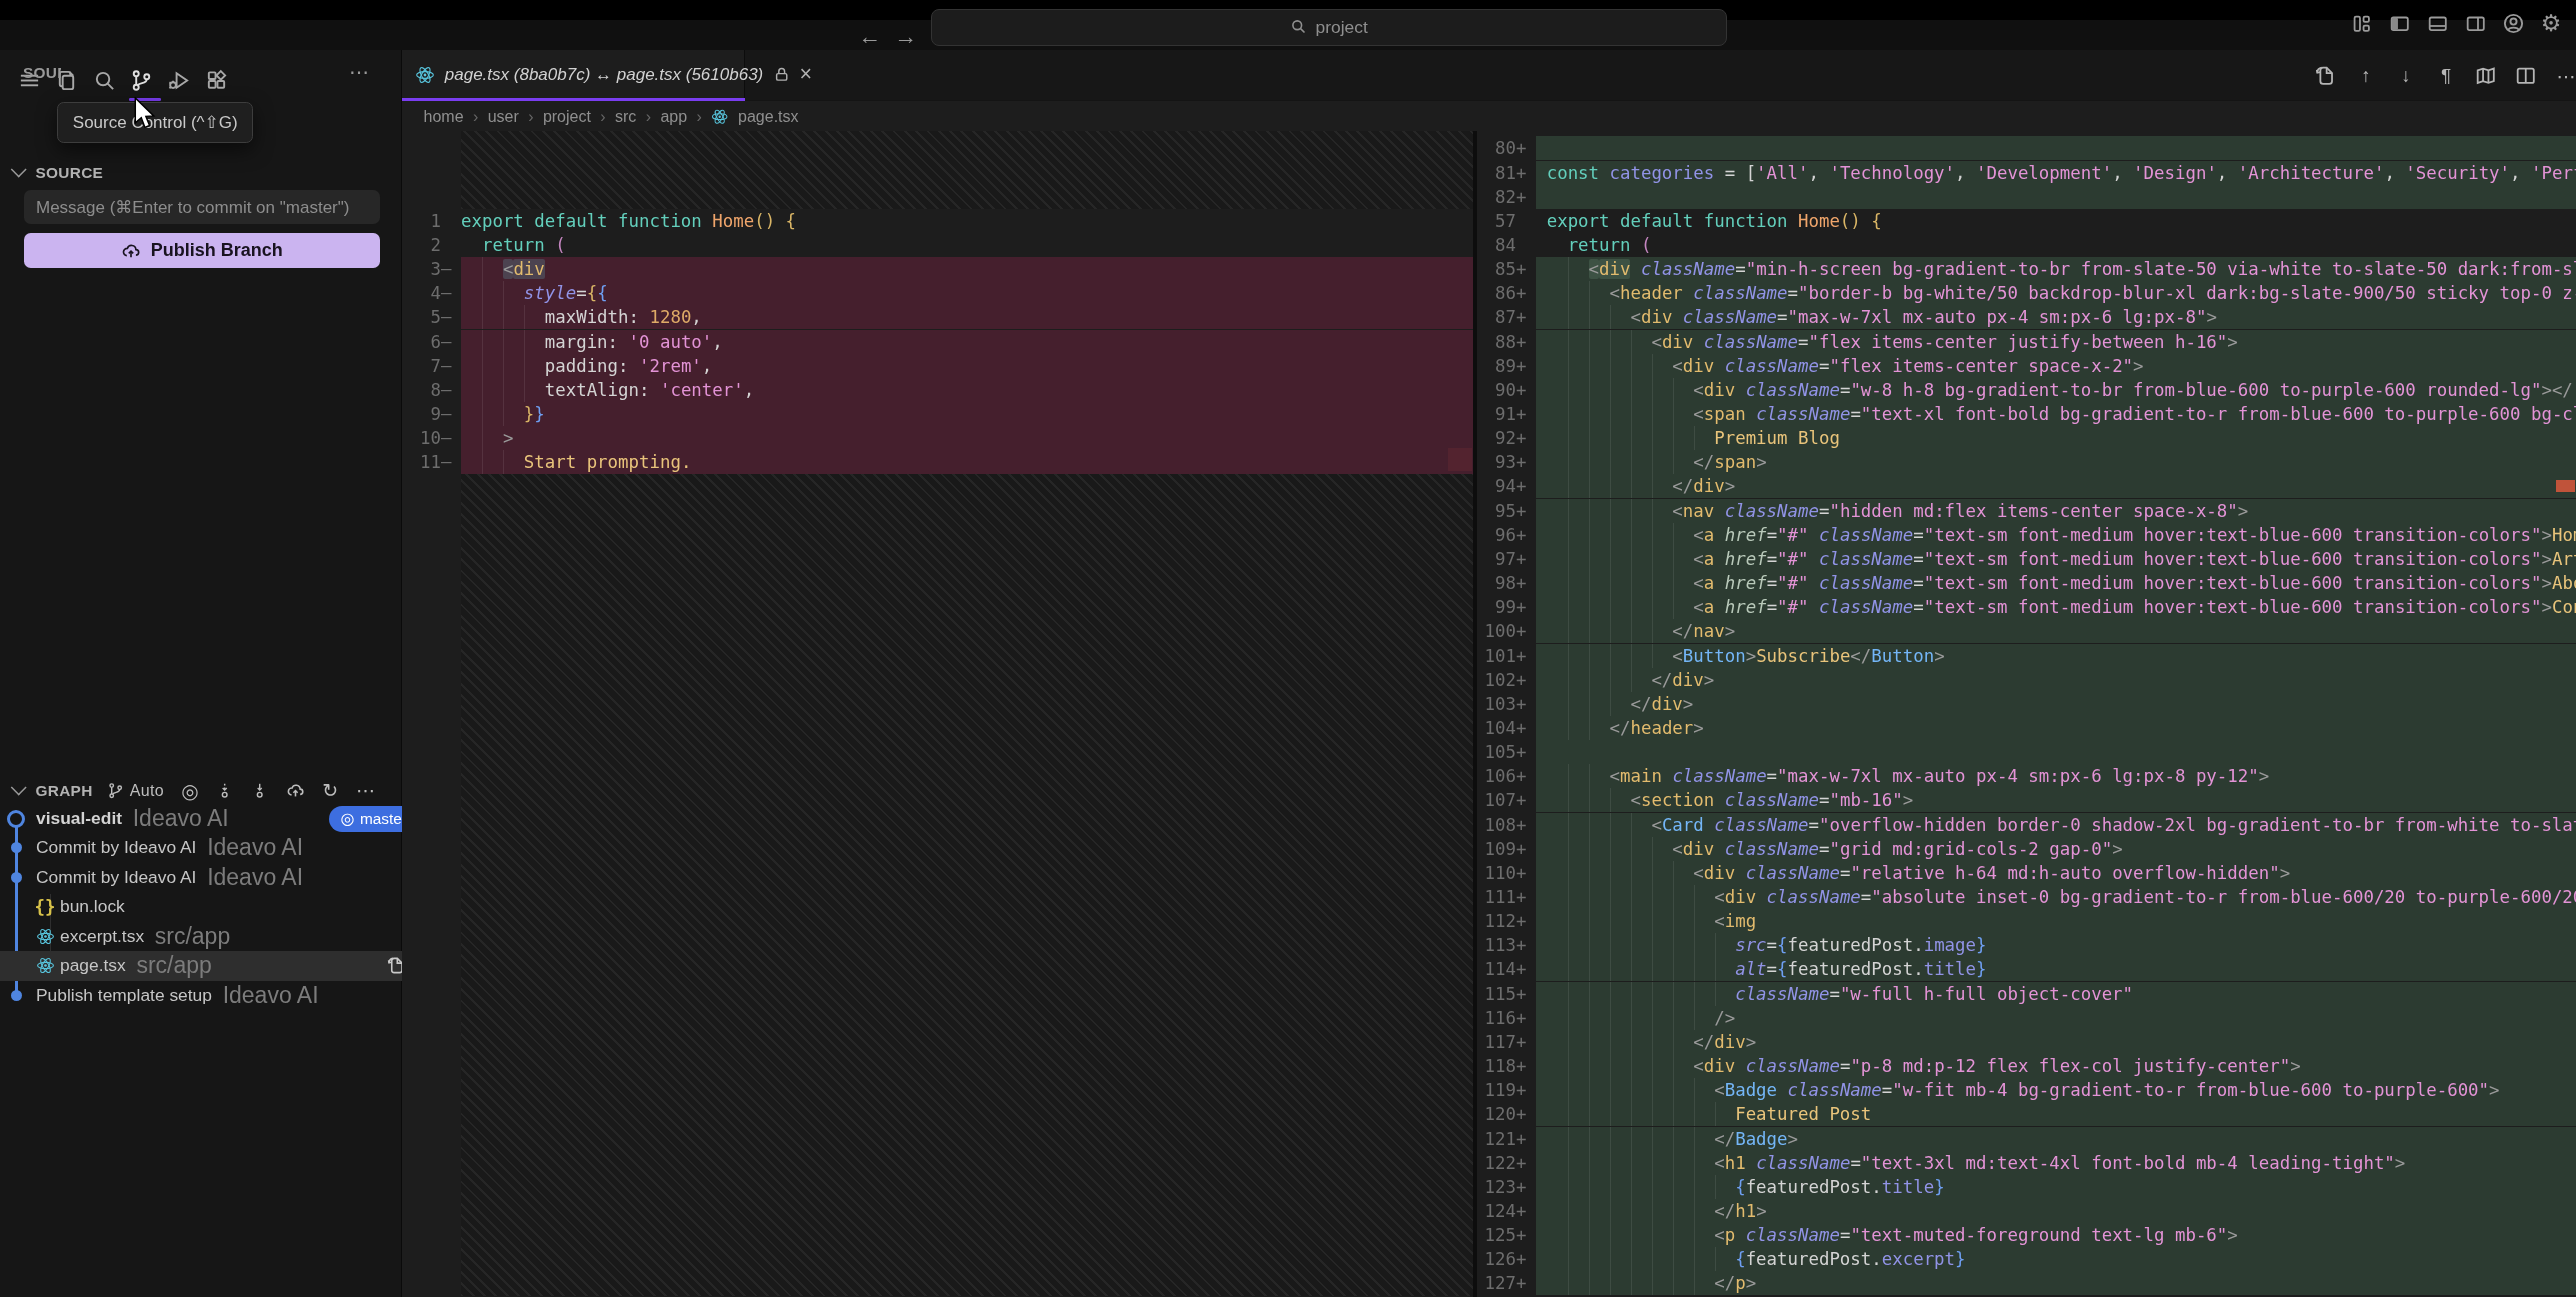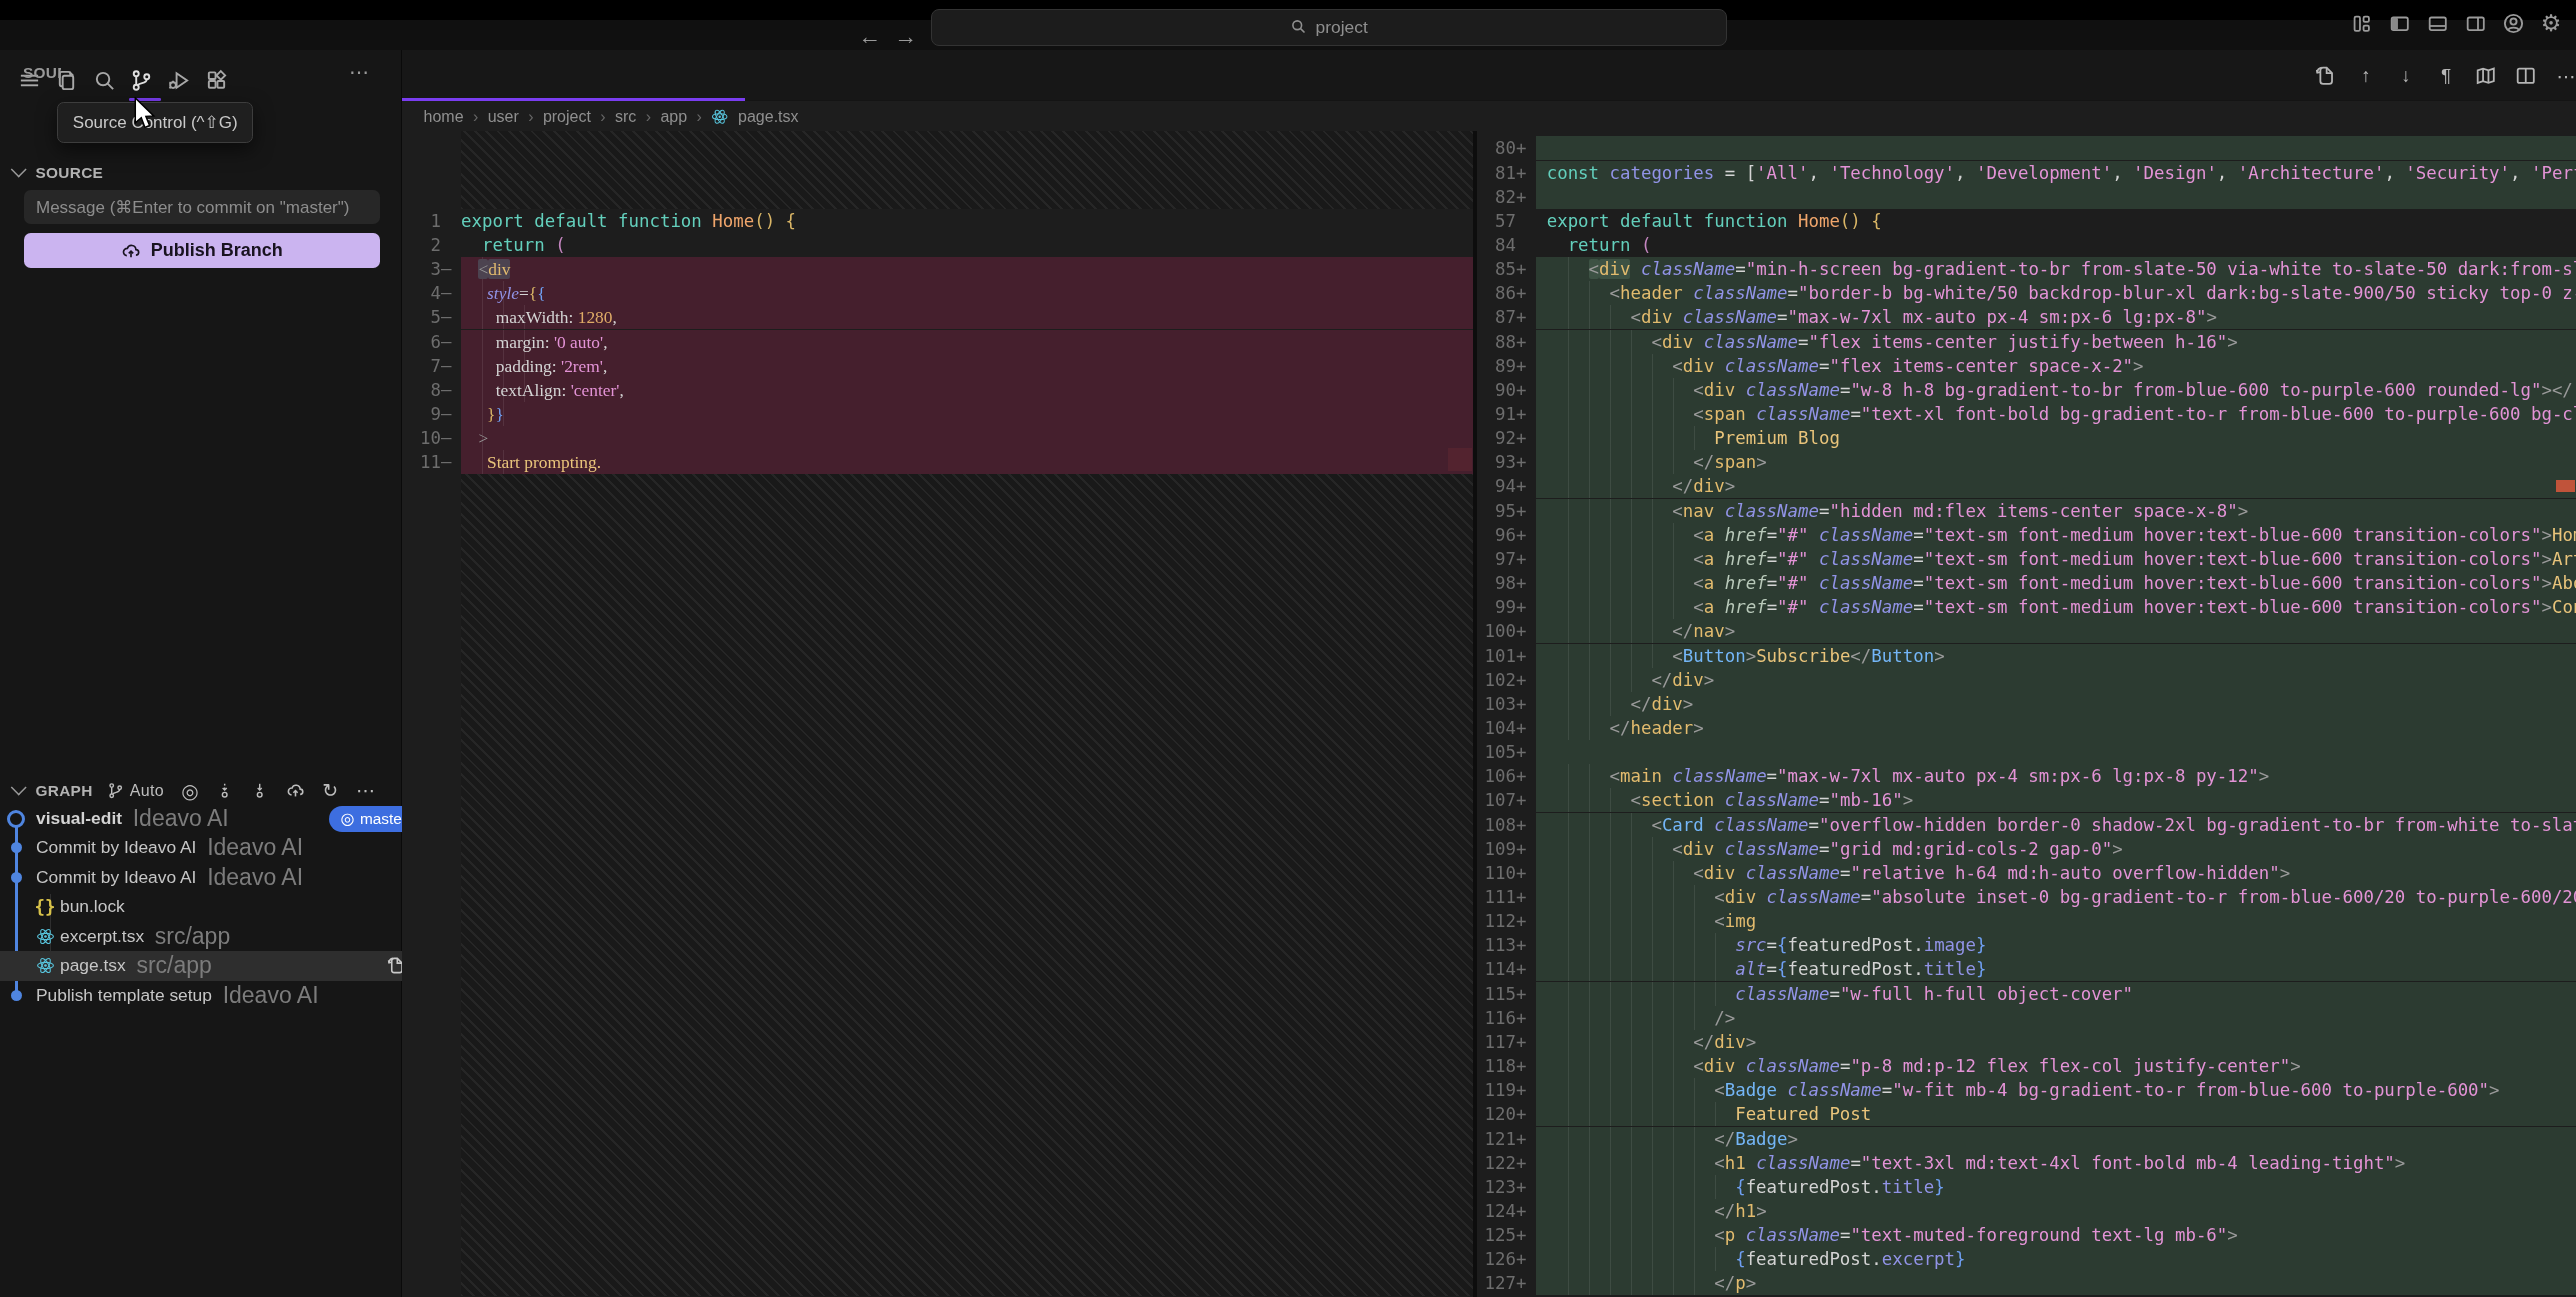--- a/index.html
+++ b/index.html
@@ -80,21 +80,21 @@
   .hatch{position:absolute;left:59px;right:0;
          background:#191919;
          background-image:repeating-linear-gradient(45deg,#262626 0 2px,transparent 2px 8px);}
   .crow{position:absolute;left:0;width:100%;height:24px;display:flex;
         font-family:"DejaVu Sans Mono",monospace;font-size:17.4px;line-height:24px;white-space:pre;}
   .ln{width:59px;flex:none;display:flex;justify-content:flex-end;color:#6d6d6d;}
   .ln .mk{width:20px;}
   .ct{flex:1;overflow:hidden;color:#d4d4d4;}
   #pane-right .ct{padding-left:10.7px;}
   .crow.add .ct{background:#2c3b31;}
-  .crow.rem .ct{background:#451f2d;font-family:Liberation Serif, serif;}
+  .crow.rem .ct{background:#451f2d;}
   .tk-k{color:#63cfbc}.tk-f{color:#efa56b}.tk-t{color:#e2bb6e}.tk-c{color:#74b6f7}
   .tk-a{color:#9193e6;font-style:italic}.tk-a2{color:#b9c9ba;font-style:italic}
   .tk-s{color:#e393d6}.tk-n{color:#dfab67}.tk-x{color:#e9c47b}.tk-p{color:#d4d4d4}
   .tk-g{color:#9a9a9a}.tk-b1{color:#d9b566}.tk-b2{color:#6f9ff2}.tk-b3{color:#c586c0}
   .tk-v{color:#9193e6}.tk-i{color:#d4d4d4}
   .crow.rem .tk-hl{background:#4c4350;border-radius:2px;}
   .crow.add .tk-hl{background:#3d5244;border-radius:2px;}
   #ruler-left-mark{left:1448px;top:448px;width:24px;height:23px;background:#53232f;z-index:6;}
   #ruler-right-mark{left:2556px;top:480px;width:19px;height:12px;background:#c0533a;z-index:6;}
 </style>
@@ -337,20 +337,38 @@
         <span class="mbadge neutral">M</span>
       </div>
       <div class="abs grow commit-pad" style="top: 981px;">
         <span class="gdot"></span>
         <span class="title">Publish template setup</span>
         <span class="desc">Ideavo AI</span>
       </div>
     </div>
 
   <div class="abs" id="tabbar"></div>
+  <div class="abs" id="tab">
+    <span>
+      <svg width="20" height="20" viewBox="0 0 24 24" fill="none" stroke="#58c4dc" stroke-width="1.4">
+          <ellipse cx="12" cy="12" rx="10" ry="4"></ellipse>
+          <ellipse cx="12" cy="12" rx="10" ry="4" transform="rotate(60 12 12)"></ellipse>
+          <ellipse cx="12" cy="12" rx="10" ry="4" transform="rotate(120 12 12)"></ellipse>
+          <circle cx="12" cy="12" r="1.7" fill="#58c4dc" stroke="none"></circle>
+        </svg>
+    </span>
+    <span id="tab-title">page.tsx (8ba0b7c) ↔ page.tsx (5610b63)</span>
+    <span>
+      <svg width="17.4" height="17.4" viewBox="0 0 24 24" fill="none" stroke="#b0b0b0" stroke-width="2">
+          <rect x="5" y="10.5" width="14" height="9" rx="2"></rect>
+          <path d="M8 10.5V7.5a4 4 0 0 1 8 0v3"></path>
+        </svg>
+    </span>
+    <span id="tab-close">×</span>
+  </div>
   <div class="abs" id="tab-underline"></div>
 
   <div class="abs" id="editor-actions">
     <span class="eaicon">
       <svg width="21.5" height="21.5" viewBox="0 0 24 24" fill="none" stroke="#b5b5b5" stroke-width="2">
           <path d="M12 3H9a3 3 0 0 0-3 3v12a3 3 0 0 0 3 3h7a3 3 0 0 0 3-3V9l-6-6z"></path>
           <path d="M13 3v6h6"></path>
           <path d="M2.5 8.5a6 6 0 0 1 5-5.5"></path>
           <path d="M2 5.5l.6 3.2L5.8 8"></path>
         </svg>

